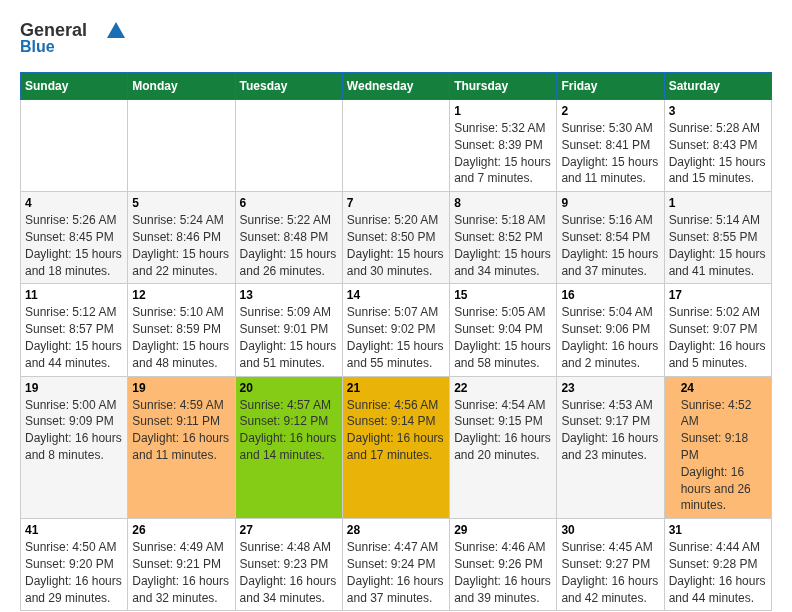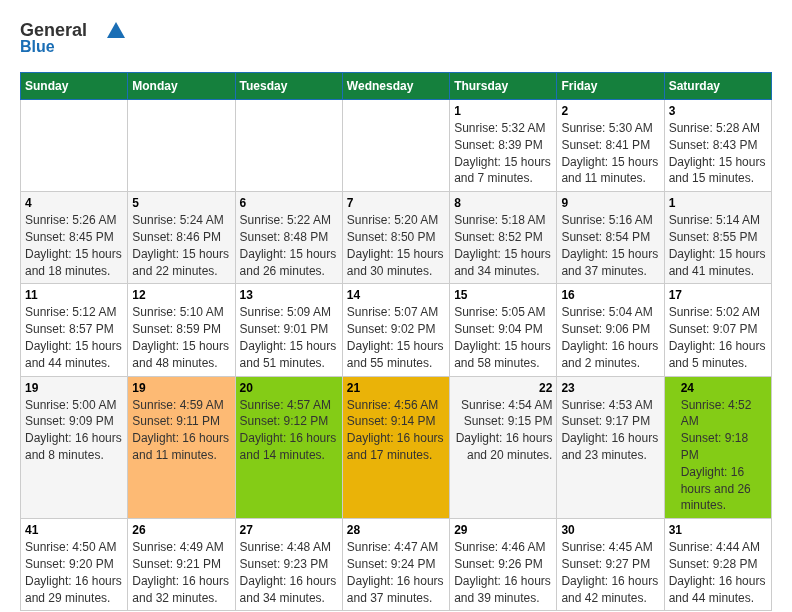--- a/index.html
+++ b/index.html
@@ -278,37 +278,37 @@
           </div>
         </td>
         <td style="background: #eab308;">
           <span class="day-number">21</span>
           <div class="day-info">
             Sunrise: 4:56 AM<br>
             Sunset: 9:14 PM<br>
             Daylight: 16 hours and 17 minutes.
           </div>
         </td>
-        <td style="background: rgb(245, 245, 245); text-align: right;">
+        <td style="background: rgb(245, 245, 245);">
           <span class="day-number">22</span>
           <div class="day-info">
             Sunrise: 4:54 AM<br>
             Sunset: 9:15 PM<br>
             Daylight: 16 hours and 20 minutes.
           </div>
         </td>
         <td style="background: rgb(245, 245, 245);">
           <span class="day-number">23</span>
           <div class="day-info">
             Sunrise: 4:53 AM<br>
             Sunset: 9:17 PM<br>
             Daylight: 16 hours and 23 minutes.
           </div>
         </td>
-        <td style="background: #84cc16; padding-left: 16px;">
+        <td style="background: #fdba74; padding-left: 16px;">
           <span class="day-number">24</span>
           <div class="day-info">
             Sunrise: 4:52 AM<br>
             Sunset: 9:18 PM<br>
             Daylight: 16 hours and 26 minutes.
           </div>
         </td>
       </tr>
       <tr>
         <td>

